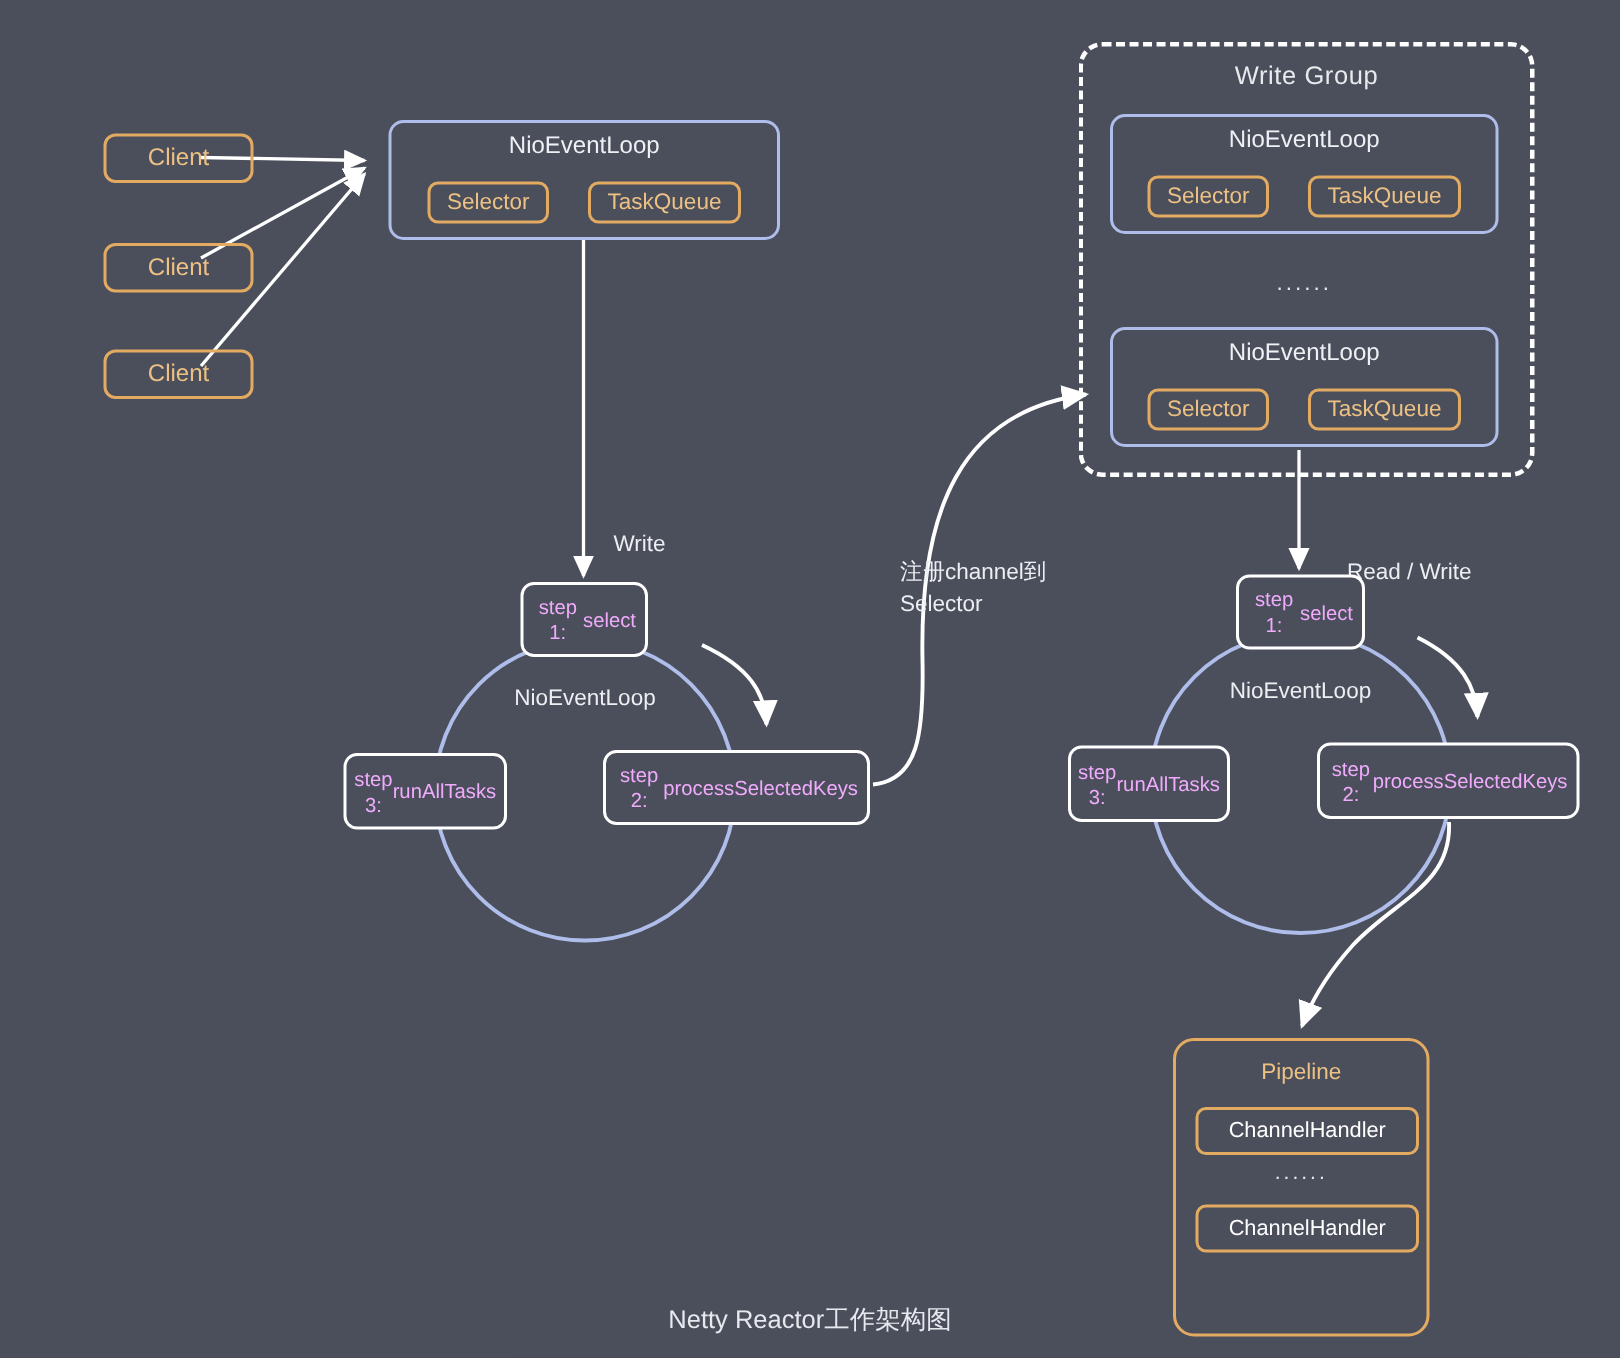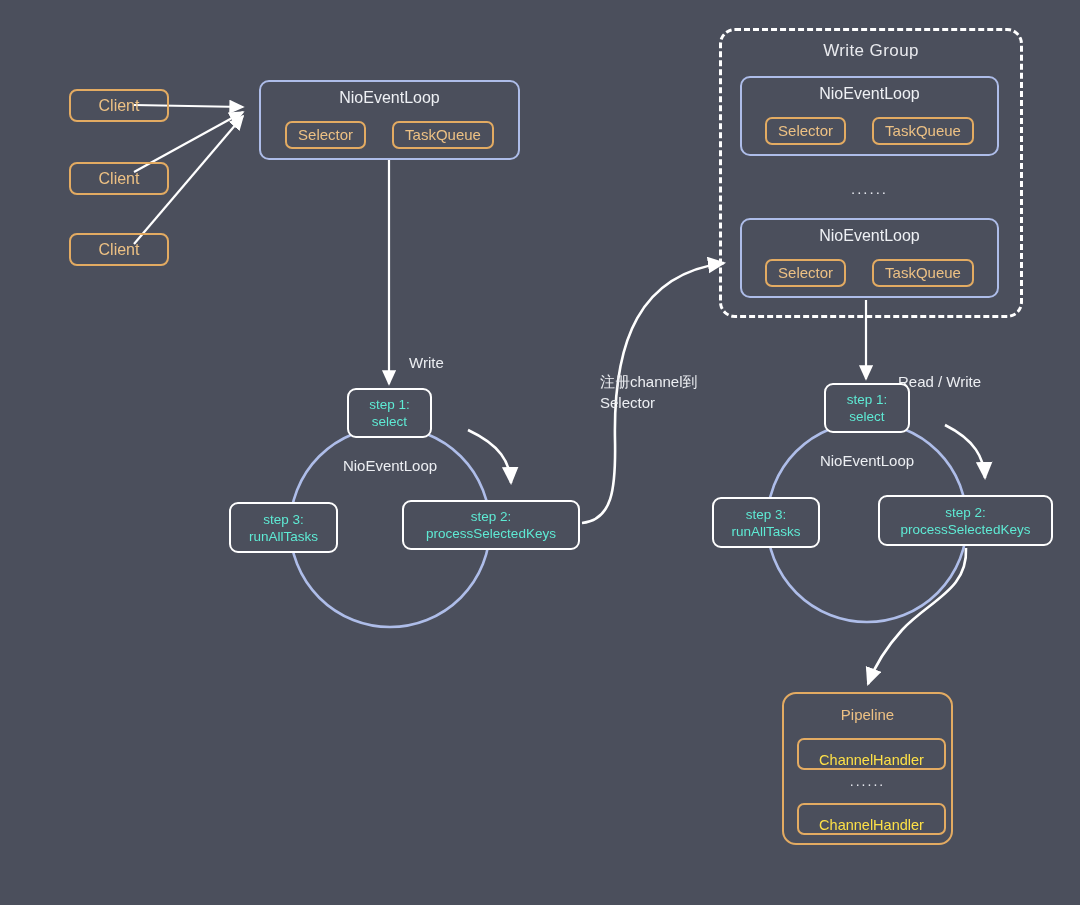--- a/index.html
+++ b/index.html
@@ -63,24 +63,24 @@
     font-size:16px;
     display:flex;align-items:center;justify-content:center;
     background:transparent;
     margin-left:36px;
   }
 
   
   .step-box{
     border:2px solid #ffffff;
     border-radius:9px;
-    color:#5eead4;
+    color:#f0abfc;
     font-size:13.5px;
     line-height:17px;
-    display:flex;flex-direction:column;
+    display:flex;
     align-items:center;justify-content:center;
     text-align:center;
     background:#4b4f5c;
     padding:0 6px;
   }
 
   
   .label{
     position:absolute;color:#eceef2;font-size:15px;white-space:nowrap;
   }
@@ -98,22 +98,22 @@
     background:transparent;
   }
   .pipeline-title{
     position:absolute;left:0;right:0;top:12px;
     text-align:center;color:#edc184;font-size:15px;
   }
   .handler{
     position:absolute;
     border:2px solid #e3ab62;
     border-radius:7px;
-    color:#fde047;font-size:14.5px;
-    display:flex;align-items:flex-end;justify-content:center;
+    color:#ffffff;font-size:14.5px;
+    display:flex;align-items:center;justify-content:center;
   }
   .handler-dots{
     position:absolute;left:0;right:0;
     text-align:center;color:#e6e8ee;font-size:14px;letter-spacing:2px;
   }
 
   .figure-caption{
     position:absolute;left:0;right:0;bottom:14px;
     text-align:center;color:#e7e9ee;font-size:17px;
   }
@@ -230,25 +230,26 @@
   <div class="node step-box" style="left:878px;top:495px;width:175px;height:51px;">
     <span>step 2:</span>
     <span>processSelectedKeys</span>
   </div>
 
   <div class="node step-box" style="left:712px;top:497px;width:108px;height:51px;">
     <span>step 3:</span>
     <span>runAllTasks</span>
   </div>
 
-  <div class="node pipeline-box" style="left:782px;top:692px;width:171px;height:153px;">
+  <div class="node pipeline-box" style="left:782px;top:692px;width:171px;height:199px;">
     <div class="pipeline-title">Pipeline</div>
     <div class="handler" style="left:13px;top:44px;width:145px;height:28px;">
       <span>ChannelHandler</span>
     </div>
     <div class="handler-dots" style="top:79px;">......</div>
     <div class="handler" style="left:13px;top:109px;width:145px;height:28px;">
       <span>ChannelHandler</span>
     </div>
   </div>
 
+  <div class="figure-caption">Netty Reactor工作架构图</div>
 
 </div>
 
 </body></html>

